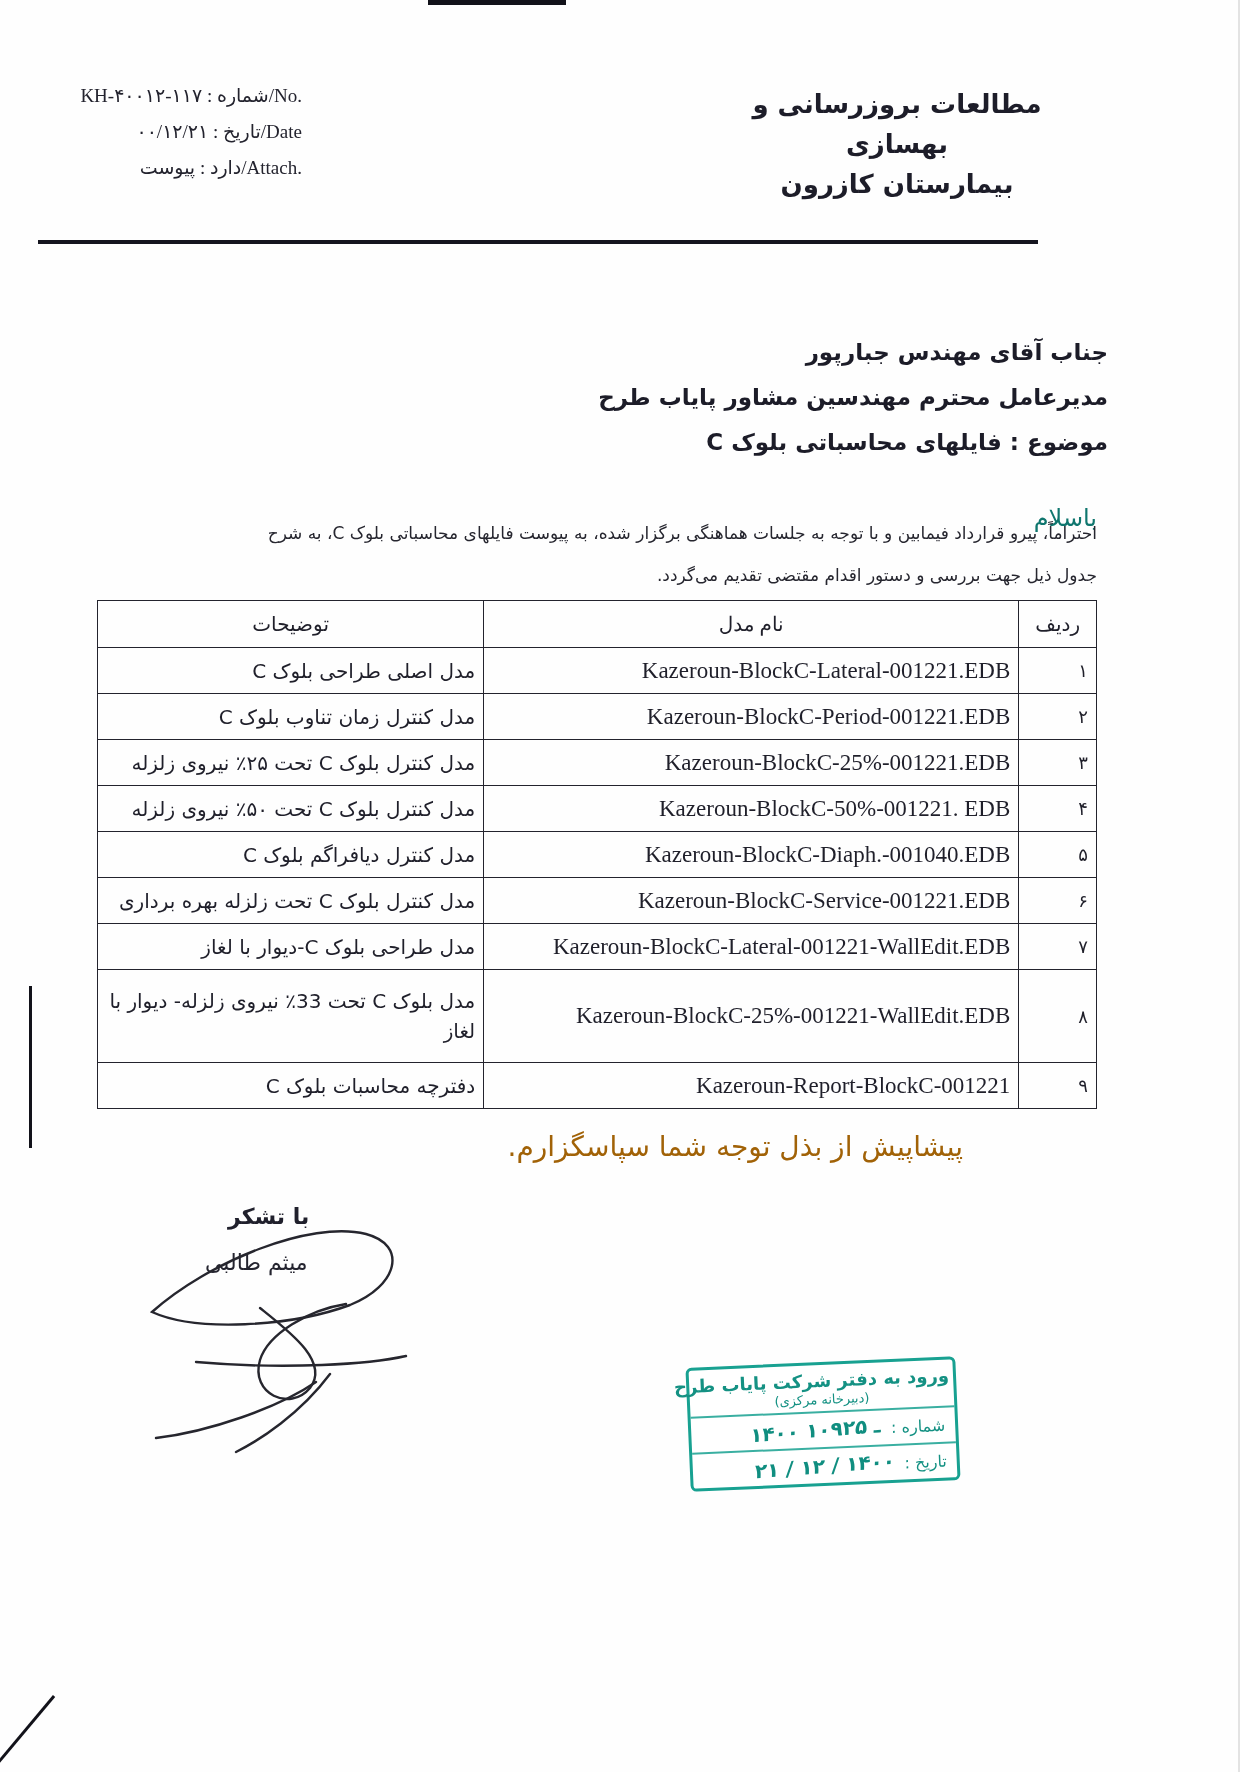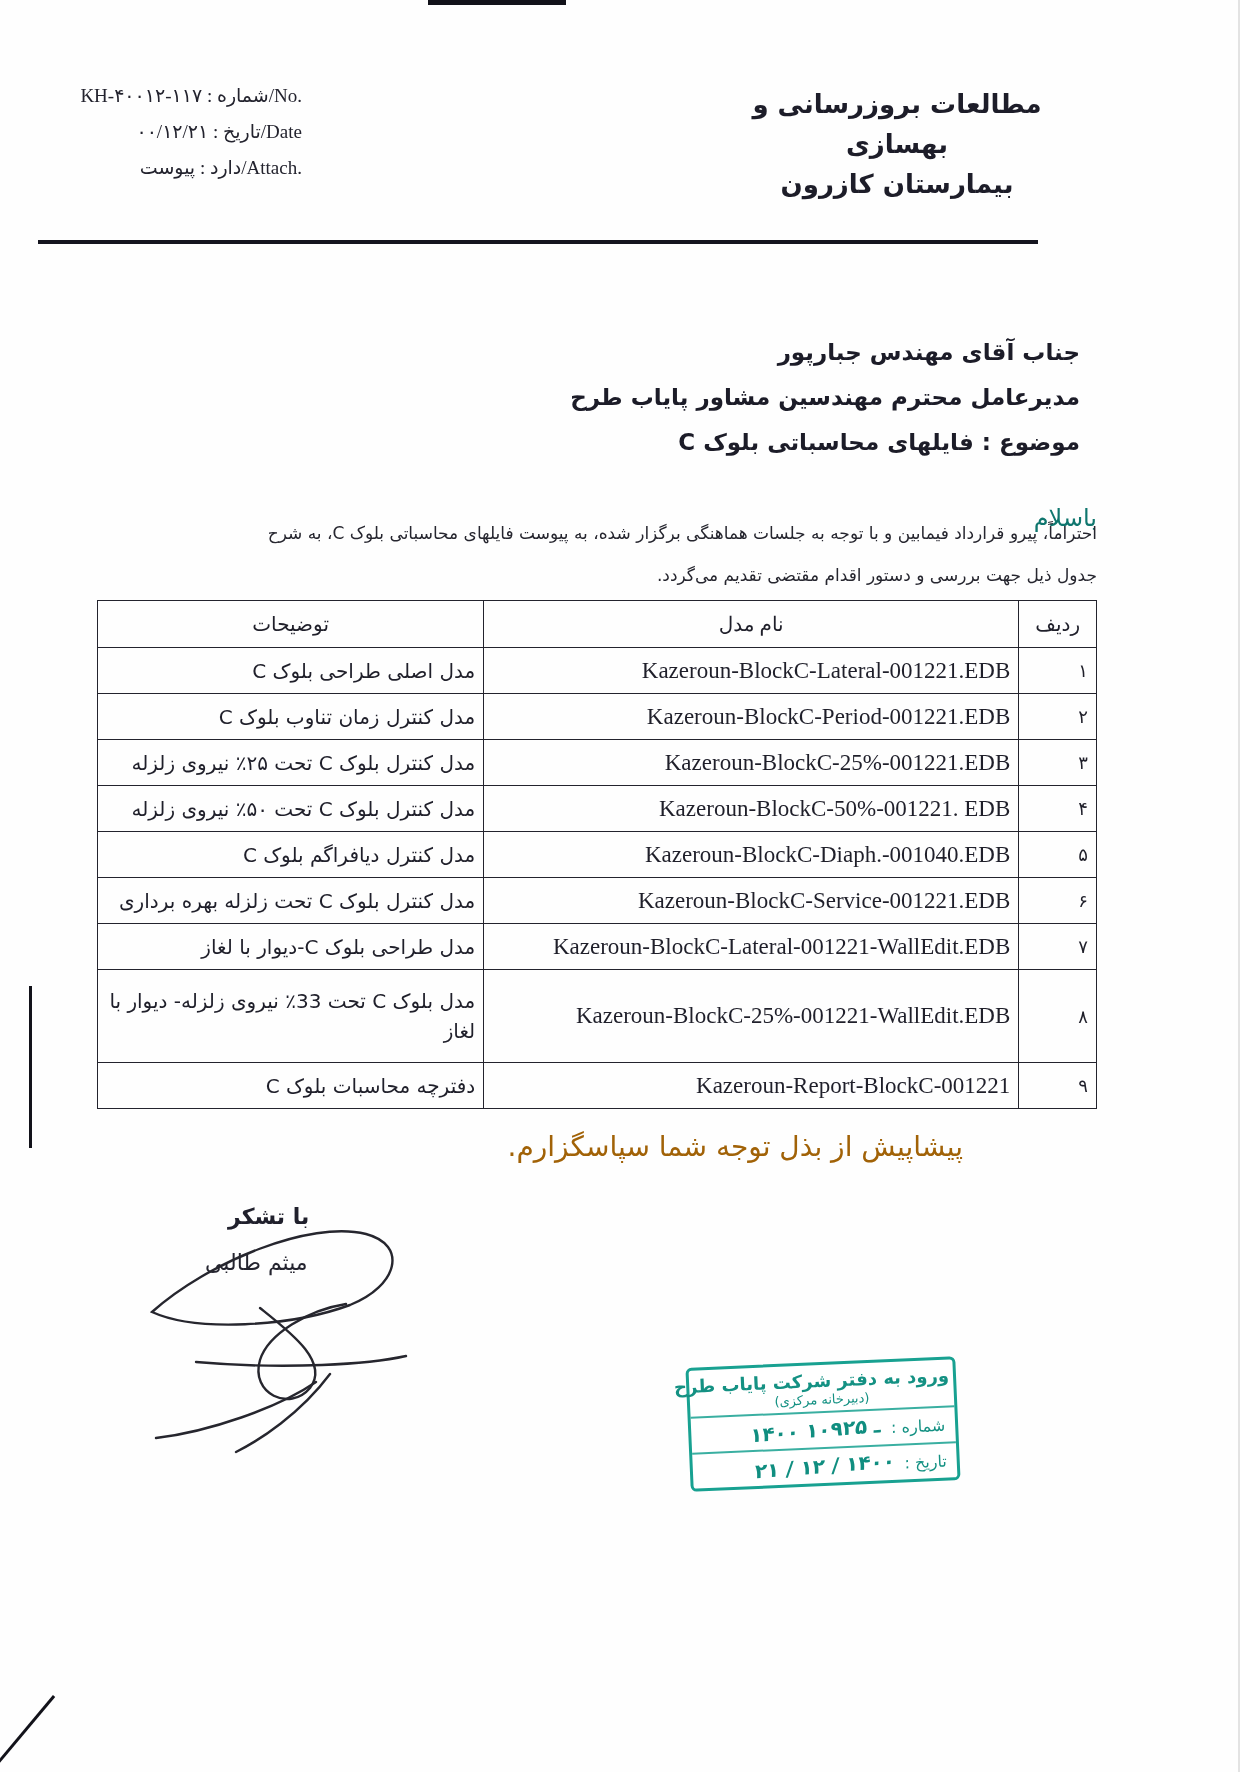--- a/index.html
+++ b/index.html
@@ -33,21 +33,21 @@
   }
   .rule{position:absolute;left:38px;top:240px;width:1000px;height:4px;background:#15151f;}
 
   .besmellah{
     position:absolute;left:0;top:276px;width:1210px;text-align:center;
     font-weight:bold;font-size:22px;color:#1d1d29;
   }
 
   
   .addressee{
-    position:absolute;right:160px;top:330px;direction:rtl;text-align:right;
+    position:absolute;right:132px;top:330px;direction:rtl;text-align:right;
     font-weight:bold;font-size:23px;line-height:45px;color:#1c1c28;
     white-space:nowrap;
   }
   .salutation{
     position:absolutel;position:absolute;right:143px;top:472px;direction:rtl;
     font-size:24px;color:#0f766e;margin-top:32px;
   }
   .bodytext{
     position:absolute;right:143px;top:512px;width:1025px;direction:rtl;
     font-size:17px;line-height:42px;color:#26262f;text-align:right;

